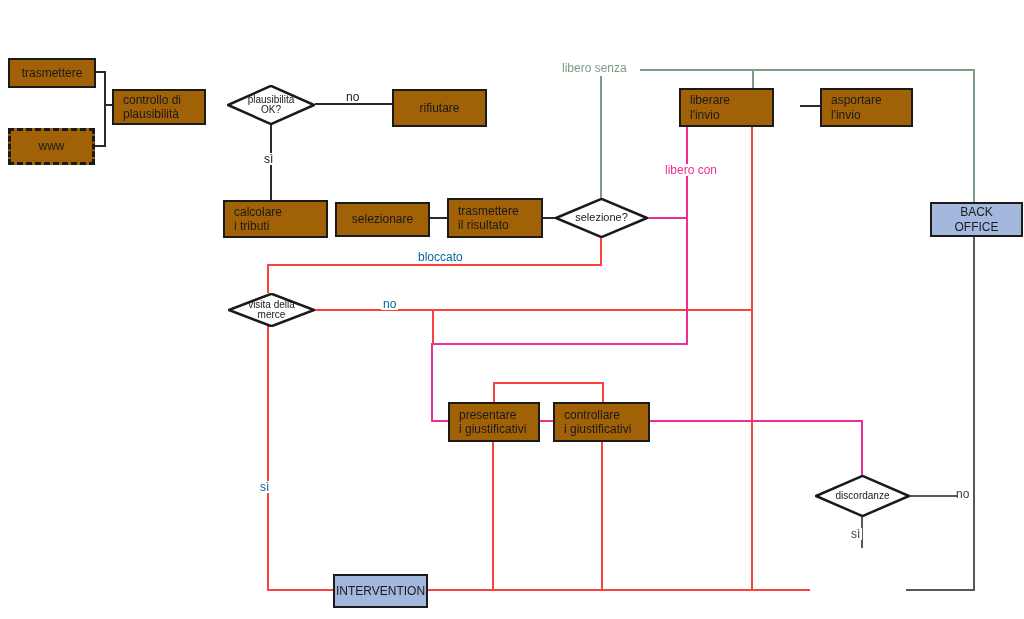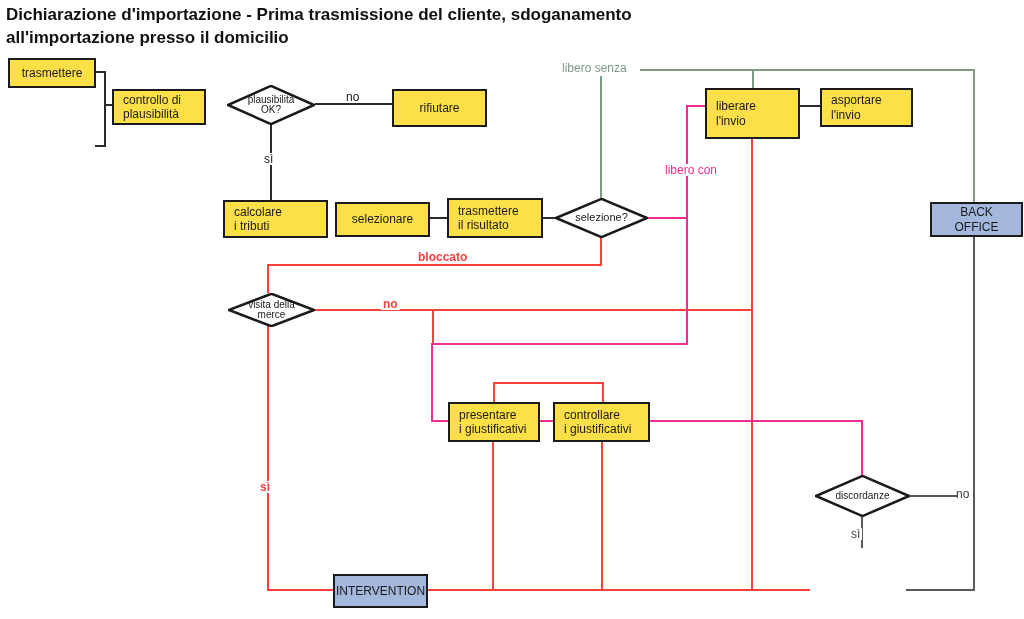--- a/index.html
+++ b/index.html
@@ -9,44 +9,42 @@
          line-height:1.35;white-space:pre-line;color:#111;}
   .ln{position:absolute;}
   .blk{background:#2a2a2a;}
   .red{background:#f8423b;}
   .pink{background:#f02d96;}
   .green{background:#7d9c84;}
   .gray{background:#58595b;}
   .box{position:absolute;display:flex;align-items:center;justify-content:center;
        text-align:center;font-size:12px;line-height:1.18;white-space:pre-line;
        border:2px solid #1a1a1a;box-sizing:border-box;}
-  .orange{background:#fde047;}
+  .orange{background:#a16207;}
   .blue{background:#a3b8dc;}
   .al{justify-content:flex-start;text-align:left;padding-left:9px;}
   .dashed{border:3px dashed #1a1a1a;}
   .dia{position:absolute;}
   .dia svg{position:absolute;left:0;top:0;width:100%;height:100%;}
   .dtext{position:absolute;left:0;top:0;right:0;bottom:0;display:flex;align-items:center;
          justify-content:center;text-align:center;font-size:10px;line-height:1.05;
          white-space:pre-line;}
   .lbl{position:absolute;font-size:12px;line-height:1;}
   .bg{background:#fff;padding:0 2px;}
-  .t-red{color:#ef4444;font-weight:bold;}
+  .t-red{color:#0369a1;}
   .t-pink{color:#f02d96;}
   .t-green{color:#7d9c84;}
   .t-gray{color:#3c3c3c;}
   .t-blk{color:#1a1a1a;}
 </style>
 </head>
 <body>
 
 <div class="stage">
 
-  <h1 class="title">Dichiarazione d'importazione - Prima trasmissione del cliente, sdoganamento
-all'importazione presso il domicilio</h1>
 
   <div class="ln blk" style="left:96px;top:71px;width:10px;height:2px"></div>
   <div class="ln blk" style="left:95px;top:145px;width:11px;height:2px"></div>
   <div class="ln blk" style="left:104px;top:71px;width:2px;height:76px"></div>
   <div class="ln blk" style="left:104px;top:104px;width:9px;height:2px"></div>
   <div class="ln blk" style="left:315px;top:103px;width:77px;height:2px"></div>
   <div class="ln blk" style="left:270px;top:125px;width:2px;height:75px"></div>
   <div class="ln blk" style="left:800px;top:105px;width:20px;height:2px"></div>
   <div class="ln blk" style="left:430px;top:217px;width:17px;height:2px"></div>
   <div class="ln blk" style="left:543px;top:217px;width:13px;height:2px"></div>
@@ -89,29 +87,30 @@
   <div class="lbl t-blk bg" style="left:262px;top:153px">sì</div>
   <div class="lbl t-green" style="left:562px;top:62px">libero senza</div>
   <div class="lbl t-pink bg" style="left:663px;top:164px">libero con</div>
   <div class="lbl t-red bg" style="left:416px;top:251px">bloccato</div>
   <div class="lbl t-red bg" style="left:381px;top:298px">no</div>
   <div class="lbl t-red bg" style="left:258px;top:481px">sì</div>
   <div class="lbl t-gray" style="left:956px;top:488px">no</div>
   <div class="lbl t-gray bg" style="left:849px;top:528px">sì</div>
 
   <div class="box orange" style="left:8px;top:58px;width:88px;height:30px">trasmettere</div>
+  <div class="box orange dashed" style="left:8px;top:128px;width:87px;height:37px">www</div>
   <div class="box orange al" style="left:112px;top:89px;width:94px;height:36px">controllo di
 plausibilità</div>
   <div class="box orange" style="left:392px;top:89px;width:95px;height:38px">rifiutare</div>
   <div class="box orange al" style="left:223px;top:200px;width:105px;height:38px">calcolare
 i tributi</div>
   <div class="box orange" style="left:335px;top:202px;width:95px;height:35px">selezionare</div>
   <div class="box orange al" style="left:447px;top:198px;width:96px;height:40px">trasmettere
 il risultato</div>
-  <div class="box orange al" style="left:705px;top:88px;width:95px;height:51px">liberare
+  <div class="box orange al" style="left:679px;top:88px;width:95px;height:39px">liberare
 l'invio</div>
   <div class="box orange al" style="left:820px;top:88px;width:93px;height:39px">asportare
 l'invio</div>
   <div class="box orange al" style="left:448px;top:402px;width:92px;height:40px">presentare
 i giustificativi</div>
   <div class="box orange al" style="left:553px;top:402px;width:97px;height:40px">controllare
 i giustificativi</div>
   <div class="box blue" style="left:333px;top:574px;width:95px;height:34px">INTERVENTION</div>
   <div class="box blue" style="left:930px;top:202px;width:93px;height:35px">BACK
 OFFICE</div>

